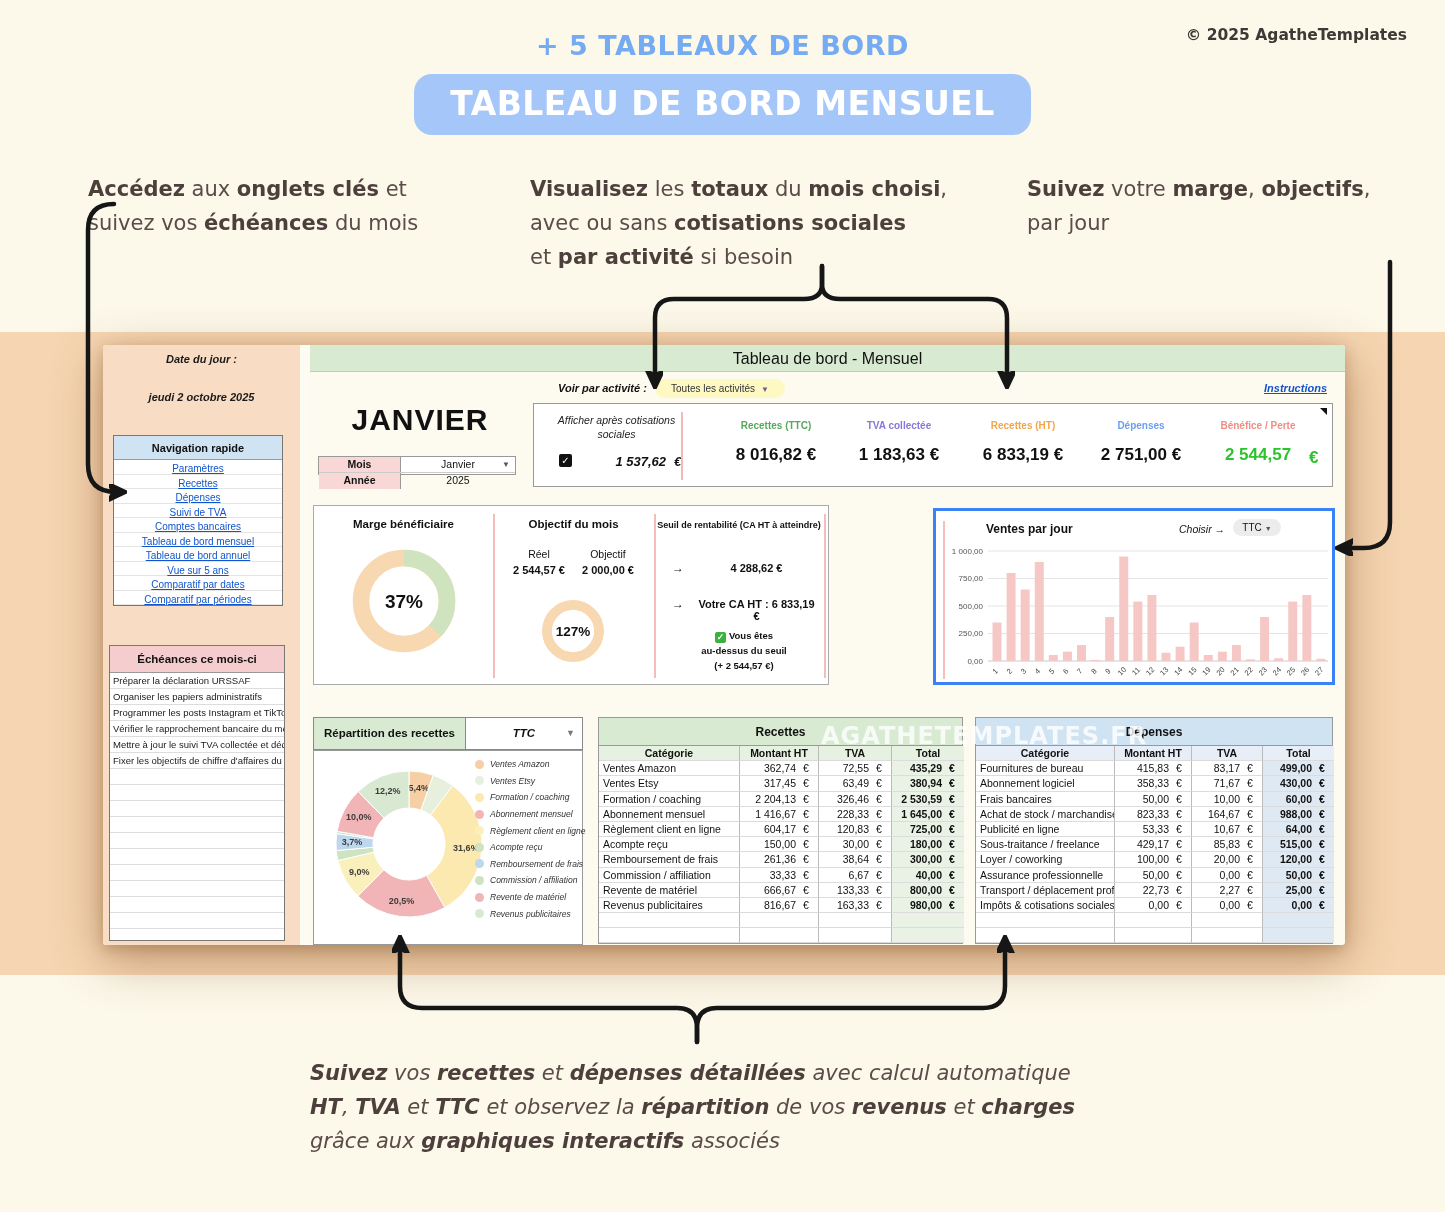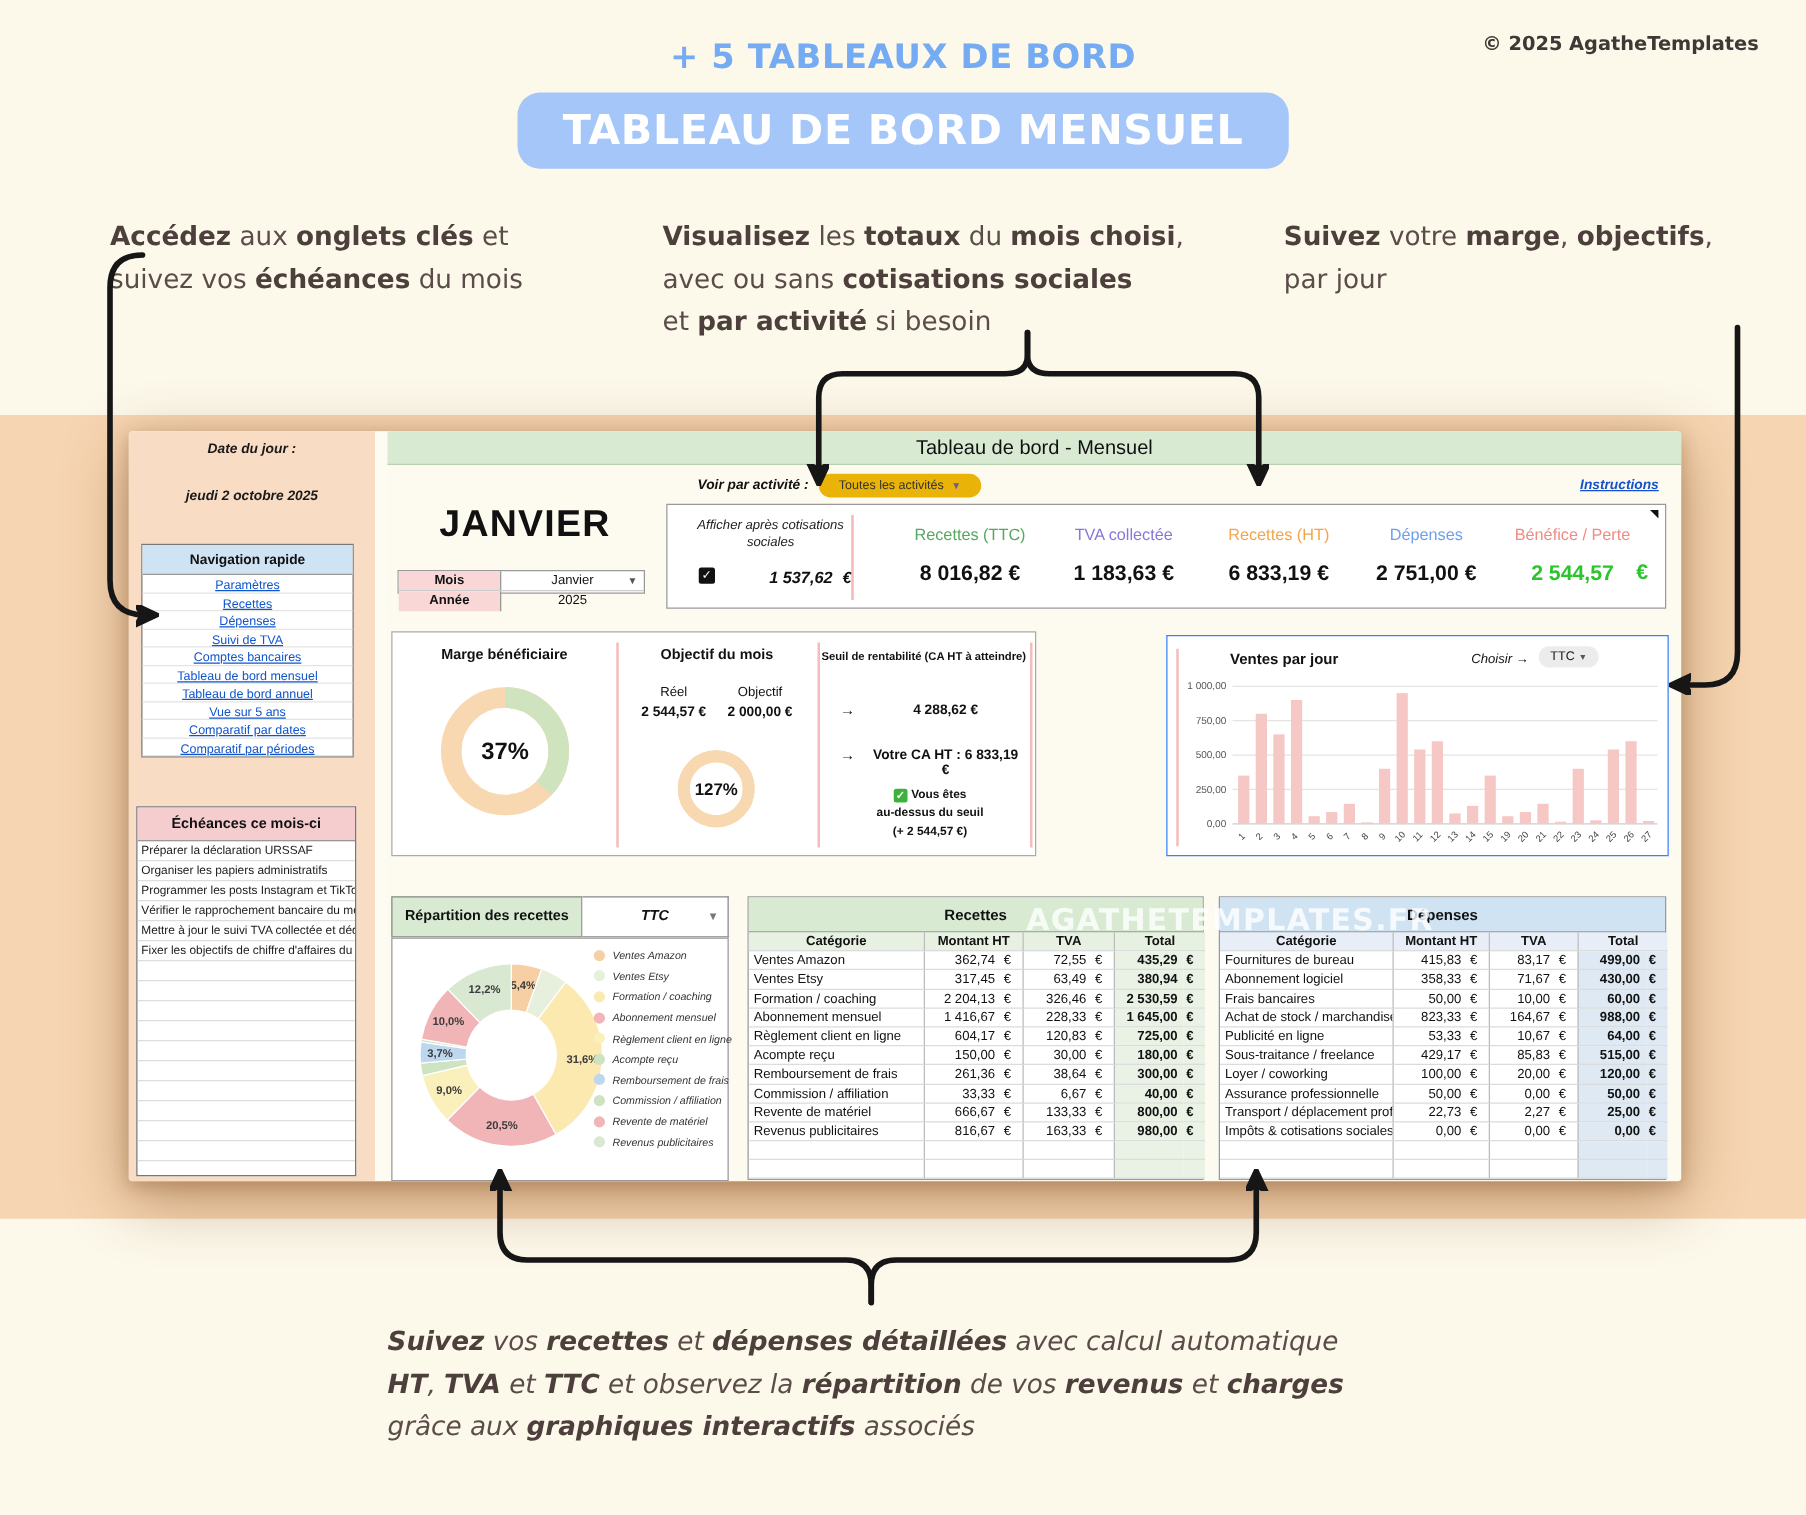--- a/index.html
+++ b/index.html
@@ -35,39 +35,39 @@
   .nav-row a { font-size:10px; color:#1155cc; text-decoration:underline; cursor:pointer; }
   .dlbox { position:absolute; left:6px; top:300px; width:176px; height:296px; background:#fff; border:1.5px solid #777; overflow:hidden; }
   .dlbox-header { height:27px; background:#f5cdce; font-weight:bold; font-size:11.5px; text-align:center;
                line-height:27px; border-bottom:1px solid #999; }
   .dl-row { height:16px; border-bottom:1px solid #ddd; font-size:9.5px; line-height:16px; padding-left:3px;
                white-space:nowrap; overflow:hidden; color:#1a1a1a; }
 
   .greenband { position:absolute; left:207px; top:0; width:1035px; height:27px; background:#d8ebd2;
                border-bottom:1px solid #b9cfb2; text-align:center; font-weight:normal; font-size:16px; line-height:27px; }
   .act-label { position:absolute; left:455px; top:37px; font-weight:bold; font-style:italic; font-size:11px; }
-  .act-pill { position:absolute; left:552px; top:34px; width:130px; height:19px; background:#eab308; border-radius:10px;
+  .act-pill { position:absolute; left:552px; top:34px; width:130px; height:19px; background:#fef9c3; border-radius:10px;
               font-size:10px; text-align:center; line-height:19px; color:#333; cursor:pointer; }
   .act-pill .caret { font-size:8px; color:#6b5e8e; margin-left:6px; }
   .instructions { position:absolute; right:18px; top:37px; font-size:11px; font-weight:bold; font-style:italic;
               color:#1352cc; text-decoration:underline; cursor:pointer; }
 
   .kpibox { position:absolute; left:430px; top:58px; width:800px; height:84px; background:#fff; border:1px solid #999; }
   .note-corner { position:absolute; right:5px; top:4px; width:7px; height:7px; background:#111;
               clip-path:polygon(0 0,100% 0,100% 100%); }
   .kpi-toggle-label { position:absolute; left:10px; top:10px; width:145px; text-align:center; font-style:italic;
               font-size:10.5px; line-height:1.3; color:#222; }
   .kpi-check { position:absolute; left:25px; top:50px; width:13px; height:13px; background:#111; border-radius:2px;
               color:#fff; font-size:10px; line-height:13px; text-align:center; cursor:pointer; }
   .kpi-toggle-value { position:absolute; left:44px; top:50px; width:88px; text-align:right; font-style:italic;
               font-weight:bold; font-size:13px; }
   .kpi-toggle-euro { position:absolute; left:140px; top:50px; font-style:italic; font-weight:bold; font-size:13px; }
   .kpi-div { position:absolute; left:147px; top:8px; width:1.5px; height:68px; background:#f2b9b9; }
   .metric { position:absolute; top:16px; width:120px; text-align:center; }
-  .metric .m-label { font-size:13px; font-weight:normal; }
+  .metric .m-label { font-size:10px; font-weight:bold; }
   .metric .m-value { margin-top:14px; font-size:17px; font-weight:bold; color:#111; }
   .kpi-suffix-euro { position:absolute; left:775px; top:44px; font-size:17px; font-weight:bold; }
 
   .month-title { position:absolute; left:217px; top:58px; width:200px; text-align:center; font-weight:bold;
               font-size:30px; letter-spacing:1px; }
   .selector { position:absolute; left:215px; top:111px; width:198px; height:19px; border:1px solid #999; background:#fff; }
   .sel-row { height:16px; display:flex; border-bottom:1px solid #ccc; font-size:10.5px; }
   .sel-row:last-child { border-bottom:none; }
   .sel-label { width:82px; background:#f9d7d7; font-weight:bold; text-align:center; line-height:15.5px; border-right:1px solid #999; }
   .sel-value { flex:1; text-align:center; line-height:15.5px; position:relative; cursor:pointer; }
@@ -78,21 +78,21 @@
   .panel-title { position:absolute; font-weight:bold; text-align:center; }
   .donut-label { position:absolute; font-weight:bold; text-align:center; }
   .obj-col-label { position:absolute; font-size:10.5px; text-align:center; width:70px; }
   .obj-col-value { position:absolute; font-size:11px; font-weight:bold; text-align:center; width:80px; }
   .th-row { position:absolute; font-size:11px; font-weight:bold; }
   .th-arrow { position:absolute; font-size:12px; font-weight:bold; }
   .th-status { position:absolute; width:170px; text-align:center; font-size:9.5px; font-weight:bold; line-height:15px; }
   .checkicon { display:inline-block; width:11px; height:11px; background:#3db13d; border-radius:2px; color:#fff;
               font-size:9px; line-height:11px; text-align:center; vertical-align:-1px; margin-right:3px; }
 
-  .chartbox { position:absolute; left:830px; top:163px; width:402px; height:177px; background:#fff; border:1px solid #3b82f6; }
+  .chartbox { position:absolute; left:830px; top:163px; width:402px; height:177px; background:#fff; border:3px solid #3b82f6; }
   .chart-accent { position:absolute; left:7px; top:10px; width:1.5px; height:158px; background:#f5bcbc; }
   .chart-title { position:absolute; left:50px; top:11px; font-weight:bold; font-size:12px; }
   .chart-choose { position:absolute; left:243px; top:12px; font-style:italic; font-size:10.5px; }
   .unit-pill { position:absolute; left:297px; top:8px; width:48px; height:17px; background:#ececec; border-radius:9px;
               text-align:center; font-size:10px; line-height:17px; cursor:pointer; }
   .unit-pill .caret { font-size:7px; color:#555; margin-left:3px; }
 
   .distbox-h-green { position:absolute; left:210px; top:372px; width:153px; height:33px; background:#d8ebd2;
               border:1px solid #888; font-weight:bold; font-size:11.5px; text-align:center; line-height:31px; }
   .distbox-h-unit { position:absolute; left:363px; top:372px; width:117px; height:33px; background:#fff;

